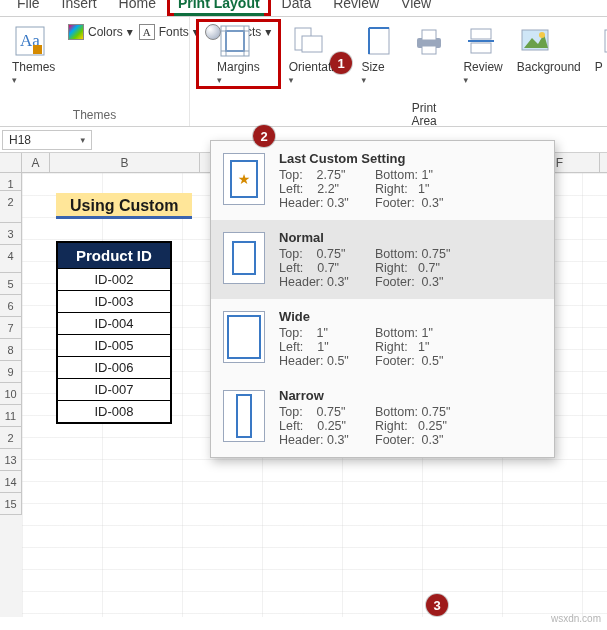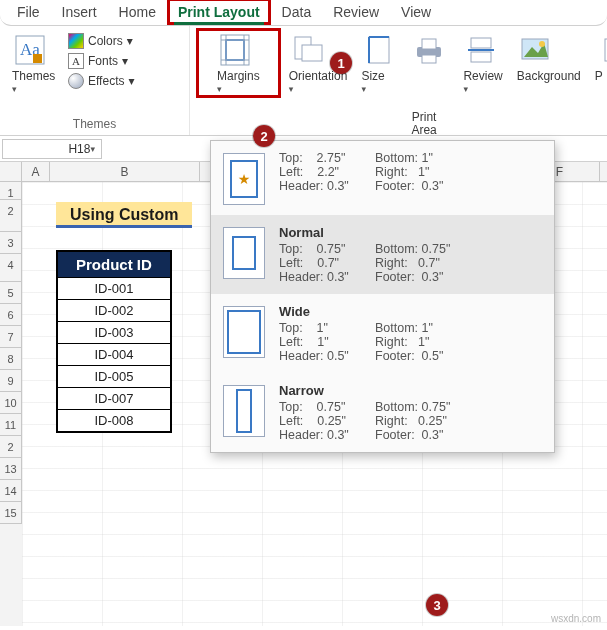--- a/index.html
+++ b/index.html
@@ -12,24 +12,23 @@
     width: 607px;
     height: 630px;
     overflow: hidden;
     position: relative;
   }
   
   .tabs {
     display: flex;
     align-items: flex-end;
     padding: 0 6px;
-    height: 26px;
+    height: 17px;
     border-bottom: 1px solid #d0d0d0;
     background: #fff;
-    border-radius: 11px;
   }
   .tab {
     padding: 6px 11px 5px;
     font-size: 14px;
     color: #4a4a4a;
     cursor: pointer;
   }
   .tab.active {
     color: #0f6e3e;
     font-weight: 600;
@@ -66,41 +65,41 @@
     justify-content:flex-start;
     padding:4px 6px;
     gap:2px;
     min-width:58px;
     text-align:center;
     cursor:pointer;
   }
   .vbtn .big-icon{ width:36px; height:36px; display:flex; align-items:center; justify-content:center; }
   .vbtn .lbl{font-size:12px; color:#3a3a3a; line-height:1.1;}
   .vbtn .drop{font-size:9px; color:#555; line-height:1;}
-  .themes-right{ display:flex; flex-direction:column; gap:2px; padding-top:4px;}
+  .themes-right{ display:flex; flex-direction:row; gap:2px; padding-top:4px;}
   .mini{ display:flex; align-items:center; gap:4px; font-size:12px; color:#3a3a3a; padding:1px 2px; cursor:pointer;}
   .mini .sq{
     width:16px; height:16px; border:1px solid #888; display:inline-flex; align-items:center; justify-content:center; font-size:11px; font-family:"Times New Roman",serif;
   }
   
   .margins-hl{ border:3px solid #c00000; padding:1px 18px;}
   
   .callout {
     position:absolute;
     width:22px; height:22px; border-radius:50%;
     background:#9e1b1b;
     color:#fff;
     font-size:13px; font-weight:600;
     display:flex; align-items:center; justify-content:center;
     box-shadow:0 0 0 1px rgba(0,0,0,.2);
     z-index:50;
   }
   
   .fxrow{display:flex; align-items:center; height:26px; border-bottom:1px solid #d0d0d0;}
-  .namebox{ width:100px; border:1px solid #c7c7c7; padding:2px 6px; font-size:12px; display:flex; justify-content:flex-end; align-items:center; margin-left:2px;}
+  .namebox{ width:90px; border:1px solid #c7c7c7; padding:2px 6px; font-size:12px; display:flex; justify-content:space-between; align-items:center; margin-left:2px;}
   .namebox .dd{font-size:9px; color:#555;}
   .fxbar{flex:1; padding:2px 6px; font-size:12px; color:#666;}
   
   .colhdrs{display:flex; height:20px; border-bottom:1px solid #c7c7c7; background:#f3f3f3;}
   .sel-all{width:22px; border-right:1px solid #c7c7c7;}
   .ch{border-right:1px solid #c7c7c7; text-align:center; font-size:12px; color:#555; line-height:20px;}
   
   .sheet{display:flex; height:calc(100% - 30px - 110px - 26px - 20px); position:relative; }
   .rowhdrs{display:flex; flex-direction:column; background:#f3f3f3;}
   .rowhdrs .rh{width:22px; height:22px; border-bottom:1px solid #c7c7c7; border-right:1px solid #c7c7c7; font-size:11px; color:#555; text-align:center; line-height:22px;}
@@ -378,51 +377,52 @@
     <div class="rh">15</div>
   </div>
   <div class="gridarea">
     <div class="banner">Using Custom</div>
     <table class="tbl">
       <tbody>
           <tr>
             <th>Product ID</th>
           </tr>
       <tr>
-            <td>ID-001</td>
-          </tr>
-      <tr>
             <td>ID-002</td>
           </tr>
       <tr>
             <td>ID-003</td>
           </tr>
       <tr>
             <td>ID-004</td>
           </tr>
       <tr>
             <td>ID-005</td>
+          </tr>
+      <tr>
+            <td>ID-006</td>
           </tr>
       <tr>
             <td>ID-007</td>
           </tr>
       <tr>
             <td>ID-008</td>
           </tr>
     </tbody>
       </table>
   </div>
 </div>
 
 <div class="menu">
   <div class="opt">
     <div class="thumb lc">
         <div class="star">★</div>
       </div>
     <div class="optbody">
+      <div class="ttl">Last Custom Setting</div>
       <div class="rows">
         <div class="r">
             <span class="rL"><span>Top:</span>    <span>2.75"</span></span>
             <span class="rR"><span>Bottom:</span> <span>1"</span></span>
           </div>
         <div class="r">
             <span class="rL"><span>Left:</span>    <span>2.2"</span></span>
             <span class="rR"><span>Right:</span>   <span>1"</span></span>
           </div>
         <div class="r">

